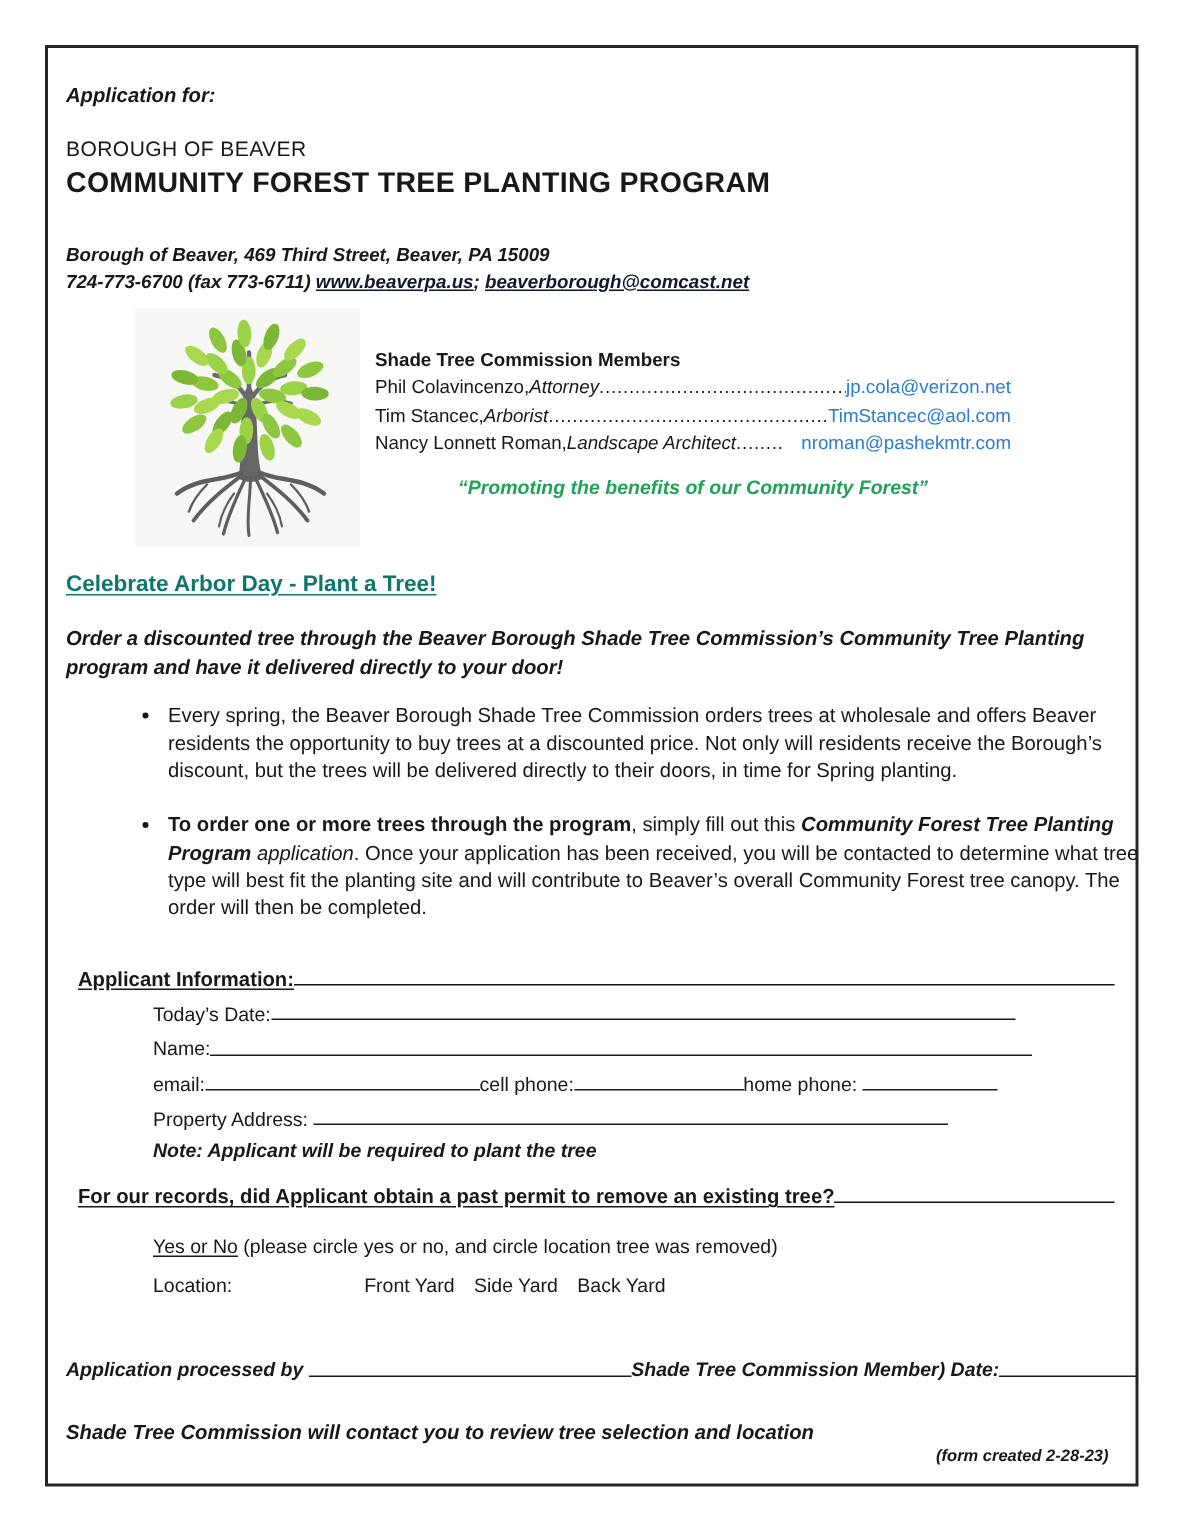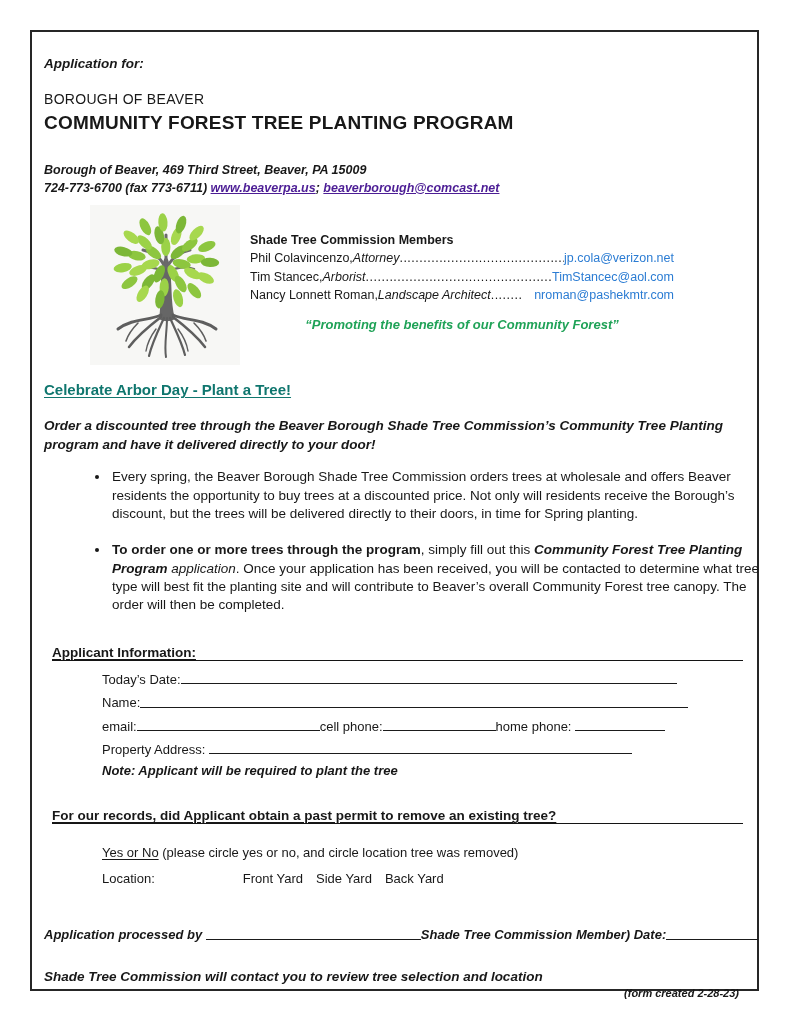--- a/index.html
+++ b/index.html
@@ -14,42 +14,42 @@
     background:#fff;
   }
   .center{}
   .bi{font-weight:bold;font-style:italic;}
   .b{font-weight:bold;}
   .i{font-style:italic;}
   .app-for{font-size:13.5px;margin-bottom:20px;}
   .borough{font-size:14px;letter-spacing:.3px;margin-bottom:5px;}
   .title{font-size:19px;font-weight:bold;letter-spacing:.2px;margin-bottom:28px;}
   .addr{font-size:12.5px;line-height:1.4;}
-  .link{color:#4c1d95;text-decoration:underline;cursor:pointer;margin-top:37px;}
+  .link{color:#0f172a;text-decoration:underline;cursor:pointer;margin-top:37px;}
   .logo-row{display:flex;margin:8px 0 0 46px;}
   .logo-box{width:150px;height:160px;flex:0 0 150px;}
   .members{width:424px;margin-left:10px;padding-top:28px;font-size:12.5px;}
   .members-title{font-weight:bold;margin-bottom:2px;}
   .m-row{display:flex;align-items:baseline;line-height:1.48;}
   .m-dots{flex:1;min-width:0;overflow:hidden;white-space:nowrap;letter-spacing:.5px;}
   .m-email{color:#2b7cd3;white-space:nowrap;cursor:pointer;}
   .quote{margin-top:12px;font-size:13px;color:#1fa257;text-align:center;}
   .celebrate{margin-top:16px;font-size:15px;font-weight:bold;color:#0f766e;text-decoration:underline;text-underline-offset:2px;}
   .intro{margin-top:18px;font-size:13.5px;line-height:1.42;width:706px;}
   ul.bullets{margin:14px 0 0 0;padding-left:66px;width:660px;}
   ul.bullets li{font-size:13.5px;line-height:1.36;margin-bottom:18px;padding-left:2px;}
-  .heading-row{display:flex;margin-left:8px;flex-direction:column;}
+  .heading-row{display:flex;margin-left:8px;}
   .heading-row .h-text{font-size:13.5px;font-weight:bold;text-decoration:underline;text-underline-offset:2px;white-space:nowrap;}
   .h-rule{flex:1;border-bottom:1.7px solid #141414;margin-bottom:3px;}
   .applicant-heading{margin-top:30px;}
   .fields{margin-left:58px;font-size:13px;margin-top:4px;}
   .f-row{margin-top:7px;white-space:nowrap;}
   .u-line{display:inline-block;height:.95em;border-bottom:1.4px solid #1b1b1b;}
   .note{margin-left:58px;margin-top:6px;font-size:13px;}
-  .records-heading{margin-top:30px;}
+  .records-heading{margin-top:16px;}
   .yesno{margin-left:58px;margin-top:18px;font-size:13px;}
   .yesno .opt-u{text-decoration:underline;text-underline-offset:2px;}
   .loc-row{margin-left:58px;margin-top:11px;font-size:13px;}
   .loc-options{margin-left:88px;}
   .loc-options span{margin-right:13px;}
   .processed{margin-top:40px;margin-left:0px;font-size:13px;white-space:nowrap;}
   .contact-note{margin-top:26px;font-size:13.5px;}
   .created{margin-top:3px;text-align:right;font-size:11px;padding-right:4px;}
   svg .root-stroke{stroke:#5e5e5e;fill:none;stroke-linecap:round;}
   svg .branch-stroke{stroke:#6a6a6a;fill:none;stroke-linecap:round;}

